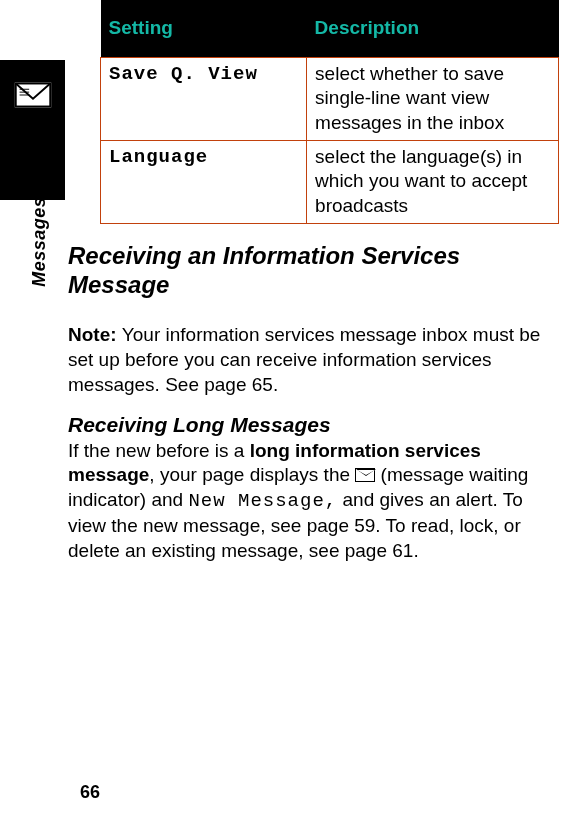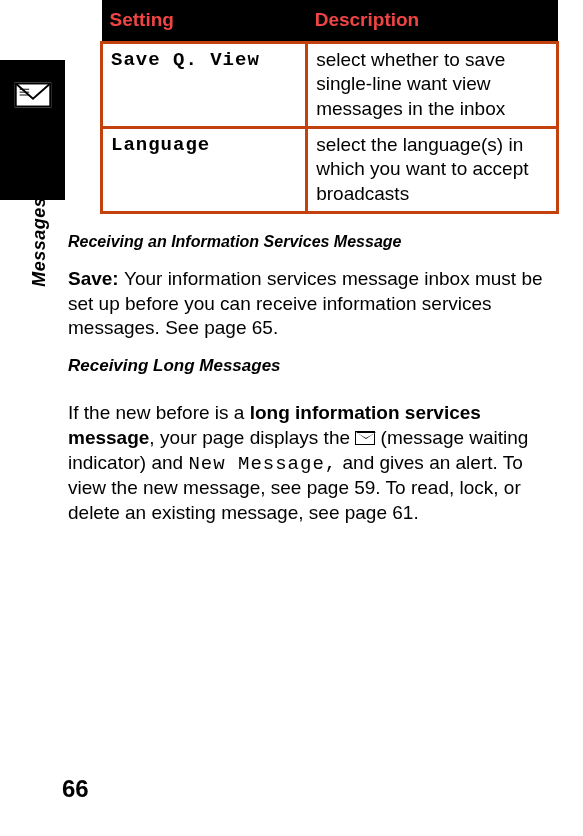--- a/index.html
+++ b/index.html
@@ -52,58 +52,58 @@
       margin-top: 0;
     }
 
     table.settings {
       width: 100%;
       border-collapse: collapse;
       font-size: 19px;
     }
     table.settings thead th {
       background: #000;
-      color: #ef4444;
+      color: #14b8a6;
       text-align: left;
-      padding: 8px 8px;
+      padding: 16px 8px;
       font-weight: bold;
     }
     table.settings tbody td {
-      border: 3px solid #c2410c;
+      border: 1px solid #c2410c;
       padding: 4px 8px;
       vertical-align: top;
     }
     table.settings tbody td.settingcell {
       font-family: "Courier New", Courier, monospace;
       font-weight: bold;
       letter-spacing: 1px;
       width: 45%;
       white-space: nowrap;
     }
     thead th:first-child { width: 45%; }
 
     .body {
       margin-left: 68px;
       margin-right: 24px;
     }
 
     h2.section1 {
       font-style: italic;
       font-weight: bold;
-      font-size: 16px;
+      font-size: 24px;
       margin-top: 18px;
-      margin-bottom: 16px;
+      margin-bottom: 24px;
       line-height: 1.2;
     }
     h3.sub {
       font-style: italic;
       font-weight: bold;
-      font-size: 17px;
+      font-size: 21px;
       margin-top: 14px;
-      margin-bottom: 24px;
+      margin-bottom: 0;
     }
     p { margin-bottom: 8px; font-size: 19px; line-height: 1.3; }
     .bold { font-weight: bold; }
     .mono { font-family: "Courier New", Courier, monospace; font-weight: normal; letter-spacing: 1px; }
 
     .envelope-inline {
       display: inline-block;
       width: 20px;
       height: 14px;
       border: 1.7px solid #000;
@@ -125,24 +125,24 @@
       left: 1px; top: 1px;
       width: 0; height: 0;
       border-left: 9px solid transparent;
       border-right: 9px solid transparent;
       border-top: 5px solid #fff;
       z-index: 1;
     }
 
     .page-num {
       position: absolute;
-      left: 62px;
+      left: 80px;
       bottom: 32px;
       font-weight: bold;
-      font-size: 24px;
+      font-size: 18px;
     }
   </style>
 </head>
 <body>
 
 <div class="side-tab">
   <div class="side-icon">
     <svg viewBox="0 0 48 48">
       <rect x="6" y="12" width="36" height="24" fill="#fff" stroke="#fff" stroke-width="2"></rect>
       <polyline points="6,12 24,28 42,12" fill="none" stroke="#000" stroke-width="2"></polyline>
@@ -174,21 +174,21 @@
         <td>select the language(s) in which you want to accept broadcasts</td>
       </tr>
     </tbody>
   </table>
 </div>
 
 <div class="body">
   <h2 class="section1">Receiving an Information Services Message</h2>
 
   <p>
-    <span class="bold">Save: </span><span>Your information services message inbox must be set up before you can receive information services messages. See page 65.</span>
+    <span class="bold">Note: </span><span>Your information services message inbox must be set up before you can receive information services messages. See page 65.</span>
   </p>
 
   <h3 class="sub">Receiving Long Messages</h3>
 
   <p>
     <span>If the new before is a </span><span class="bold">long information services message</span><span>, your page displays the </span><span class="envelope-inline"></span><span> (message waiting indicator) and </span><span class="mono">New Message,</span><span> and gives an alert. To view the new message, see page 59. To read, lock, or delete an existing message, see page 61.</span>
   </p>
 </div>
 
 <div class="page-num">66</div>

